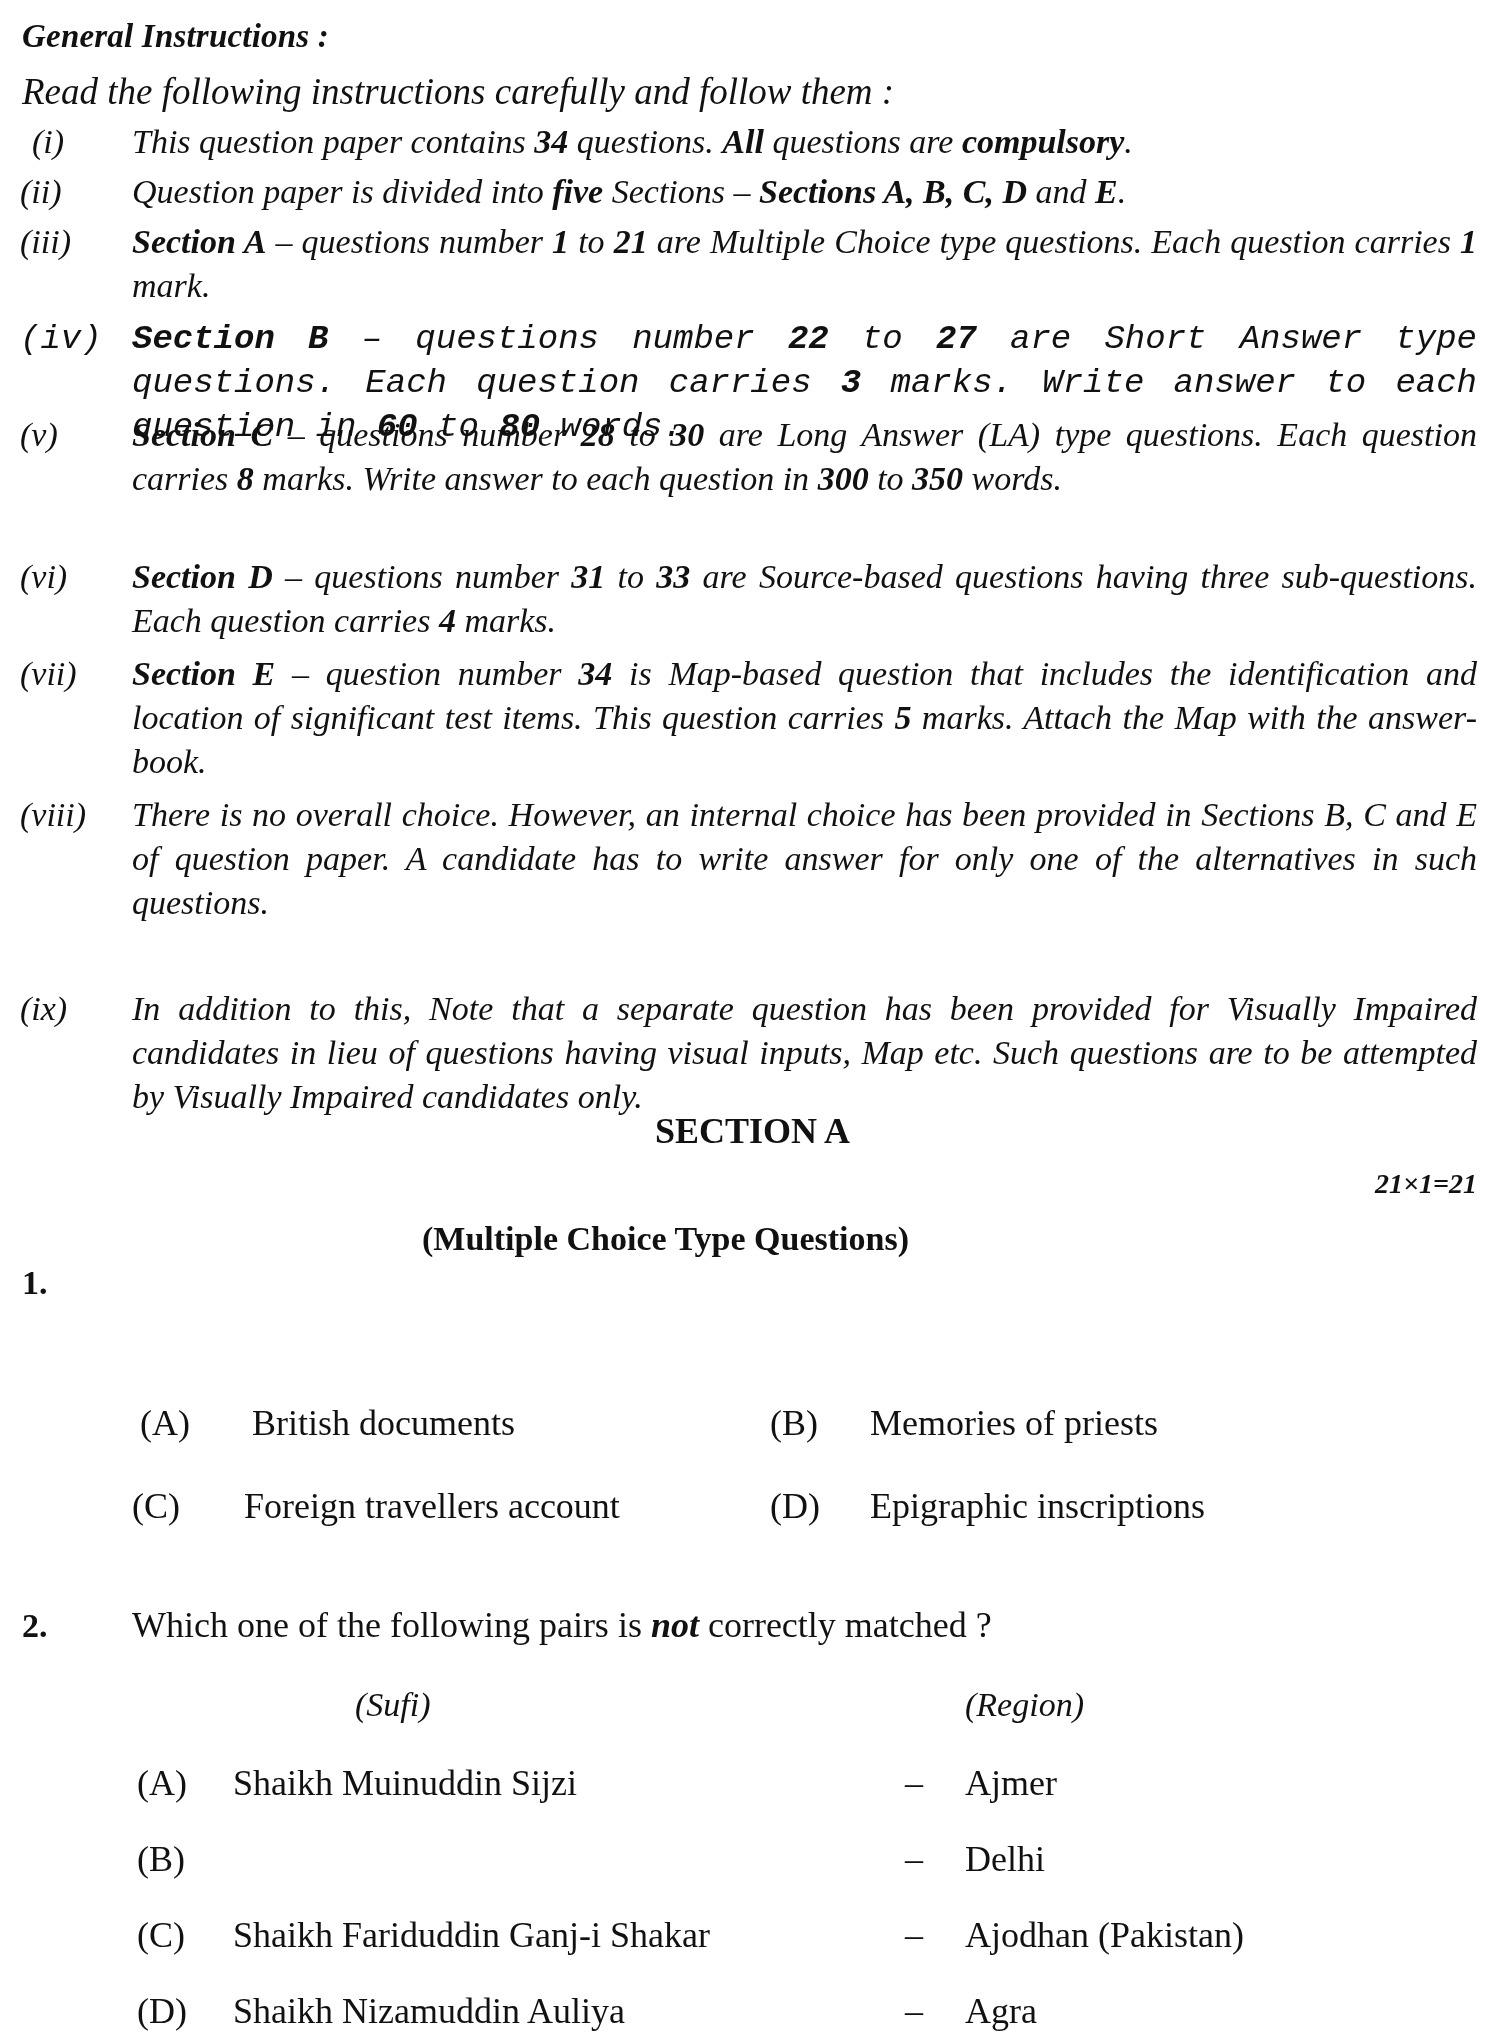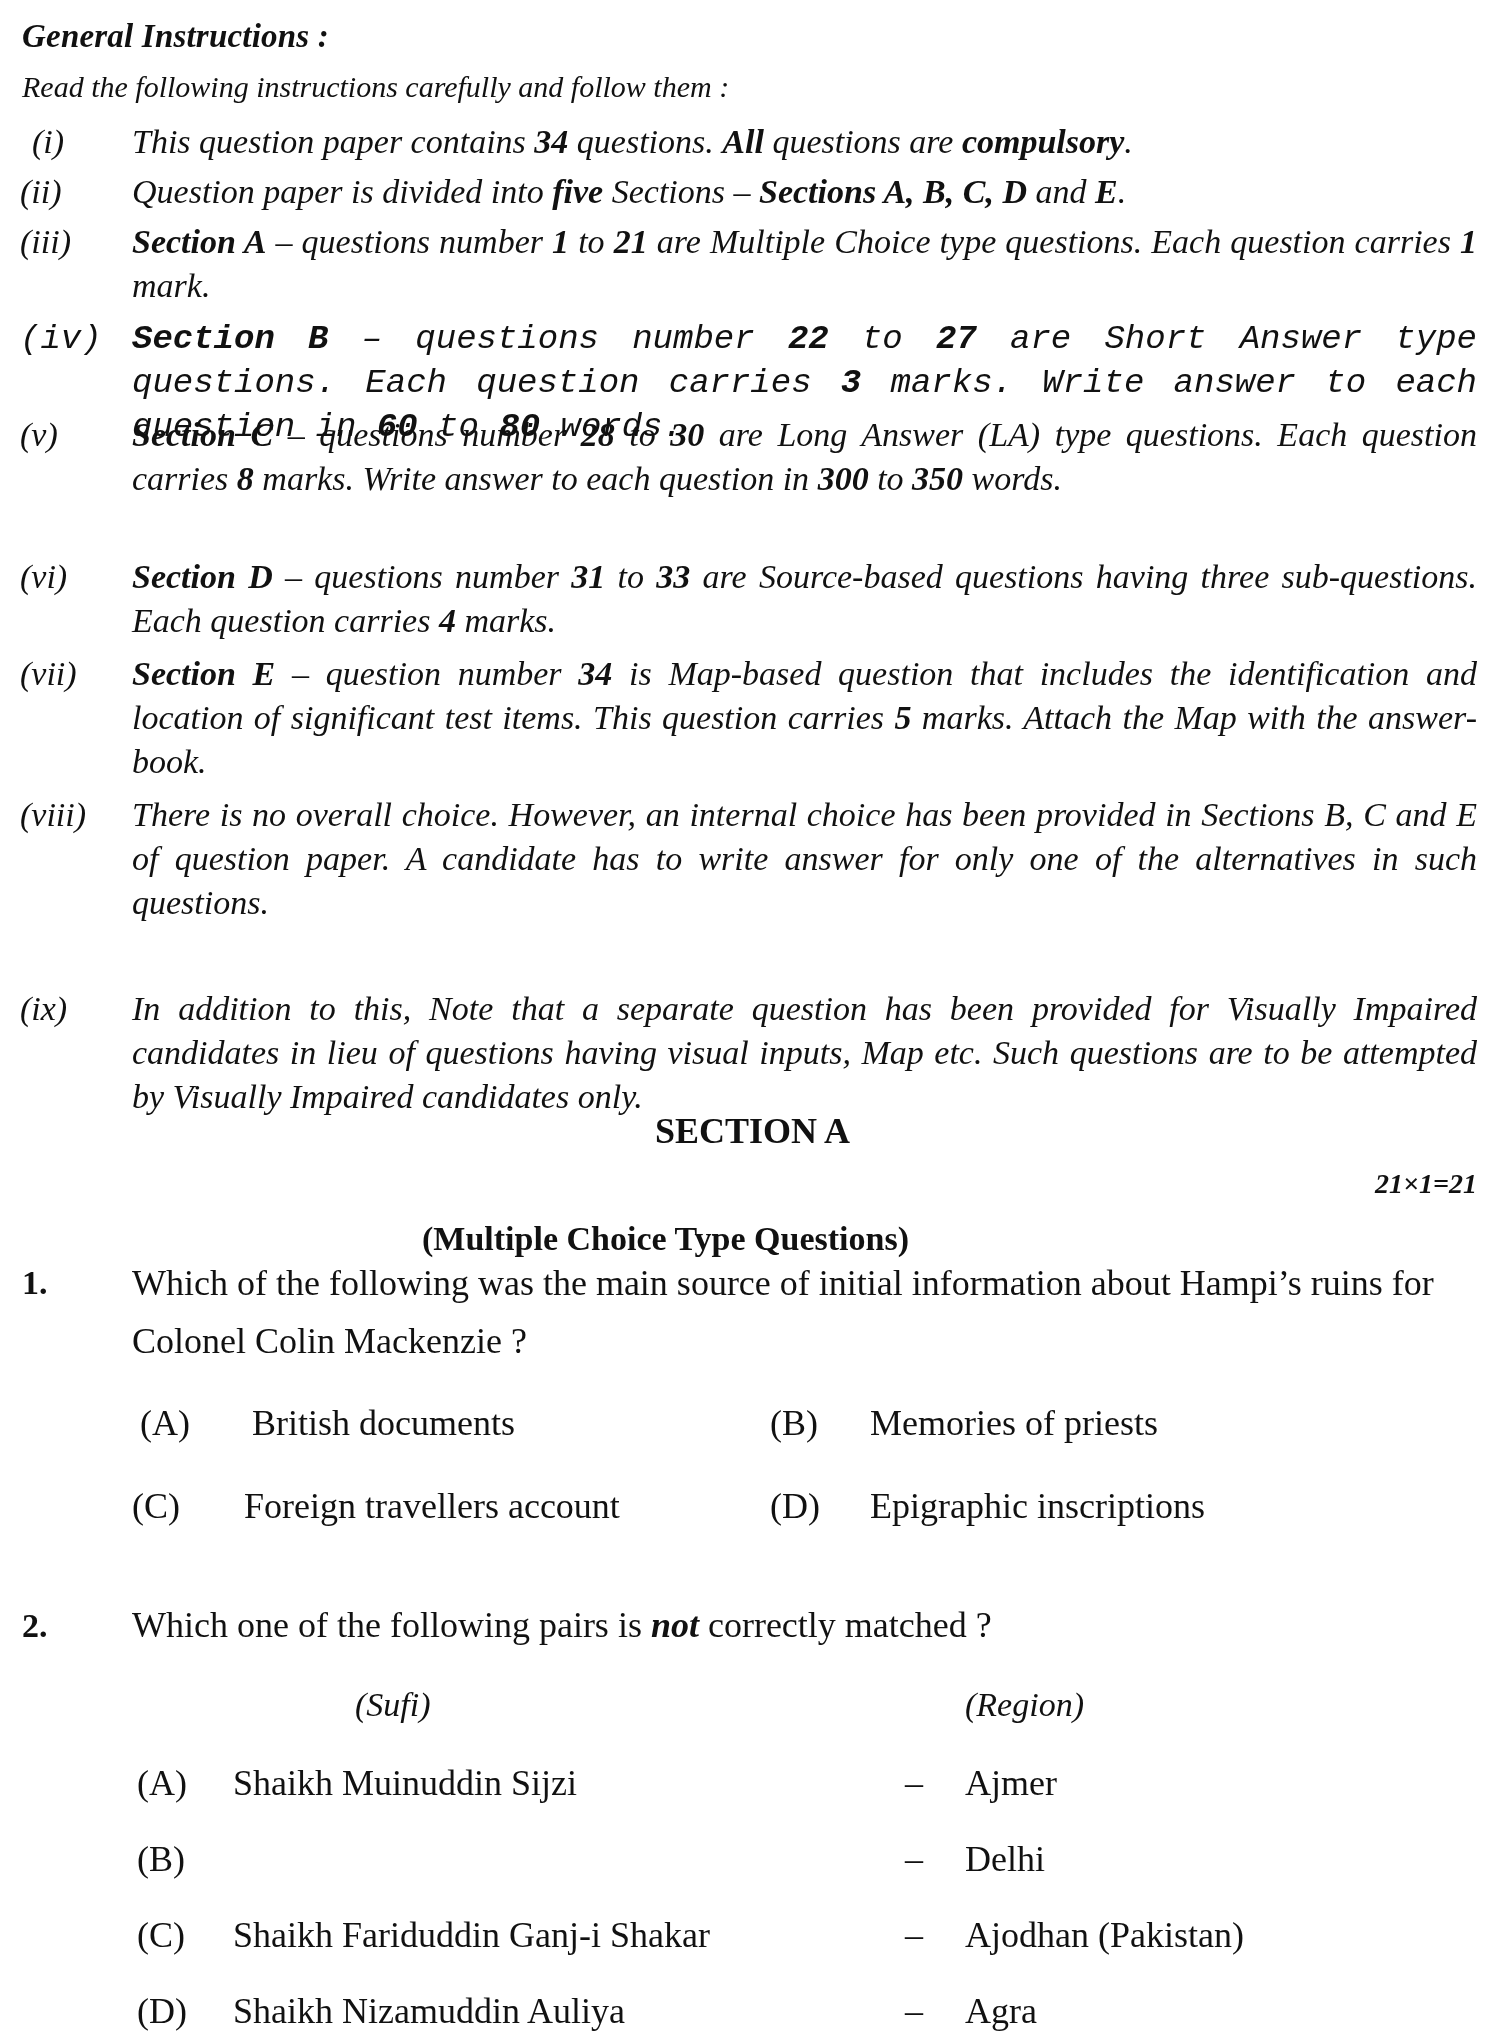--- a/index.html
+++ b/index.html
@@ -12,21 +12,21 @@
   .it { font-style: italic; }
   b, .b { font-weight: bold; }
 
   .gi-title {
     position: absolute; left: 22px; top: 18px;
     font-size: 33px; font-weight: bold; font-style: italic;
     font-family: "Liberation Serif", serif; letter-spacing: 0.2px;
   }
   .gi-intro {
     position: absolute; left: 22px; top: 70px;
-    font-size: 30px; font-style: italic;
+    font-size: 37px; font-style: italic;
     font-family: "Liberation Serif", serif;
   }
   .instr {
     position: absolute; left: 20px; right: 28px;
     font-family: "Liberation Serif", serif; font-style: italic;
     font-size: 34px; line-height: 44px;
   }
   .instr .num { position: absolute; left: 0; top: 0; width: 110px; }
   .instr .body { margin-left: 112px; text-align: justify; text-align-last: left; }
 
@@ -118,21 +118,20 @@
   <div class="instr" style="top:987px;">
     <span class="num">(ix)</span>
     <div class="body"><span>In addition to this, Note that a separate question has been provided for Visually Impaired candidates in lieu of questions having visual inputs, Map etc. Such questions are to be attempted by Visually Impaired candidates only.</span></div>
   </div>
 
   <div class="section-heading">SECTION A</div>
   <div class="section-sub">(Multiple Choice Type Questions)</div>
   <div class="section-marks">21×1=21</div>
 
   <div class="q-num" style="top:1264px;">1.</div>
-  <div class="q-text" style="top:1254px;">Which of the following was the main source of initial information about Hampi’s ruins for Colonel Colin Mackenzie ?</div>
 
   <div class="opt" style="left:132px; top:1402px;margin-left:8px;">
     <span class="lbl">(A)</span><span>British documents</span>
   </div>
   <div class="opt" style="left:770px; top:1402px;">
     <span class="lbl" style="width:100px;">(B)</span><span>Memories of priests</span>
   </div>
   <div class="opt" style="left:132px; top:1485px;">
     <span class="lbl">(C)</span><span>Foreign travellers account</span>
   </div>

